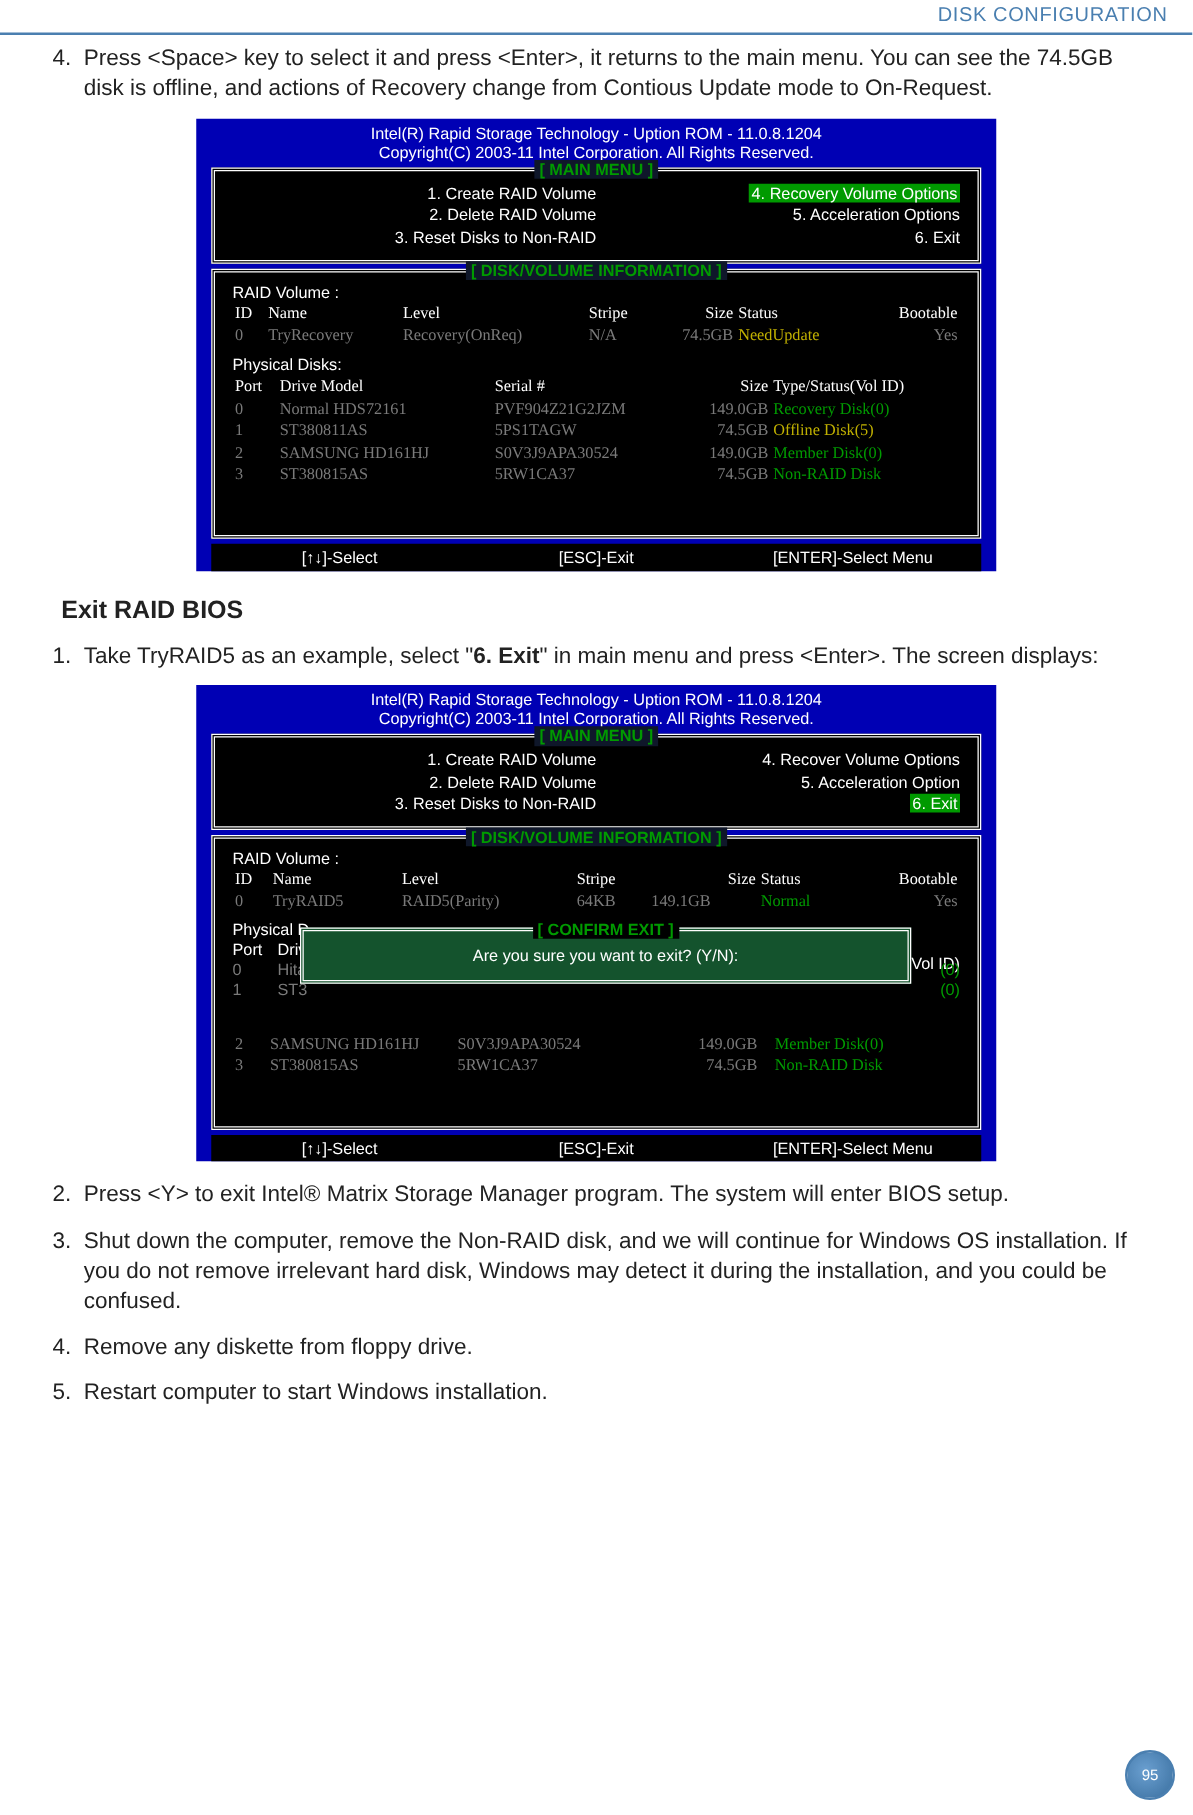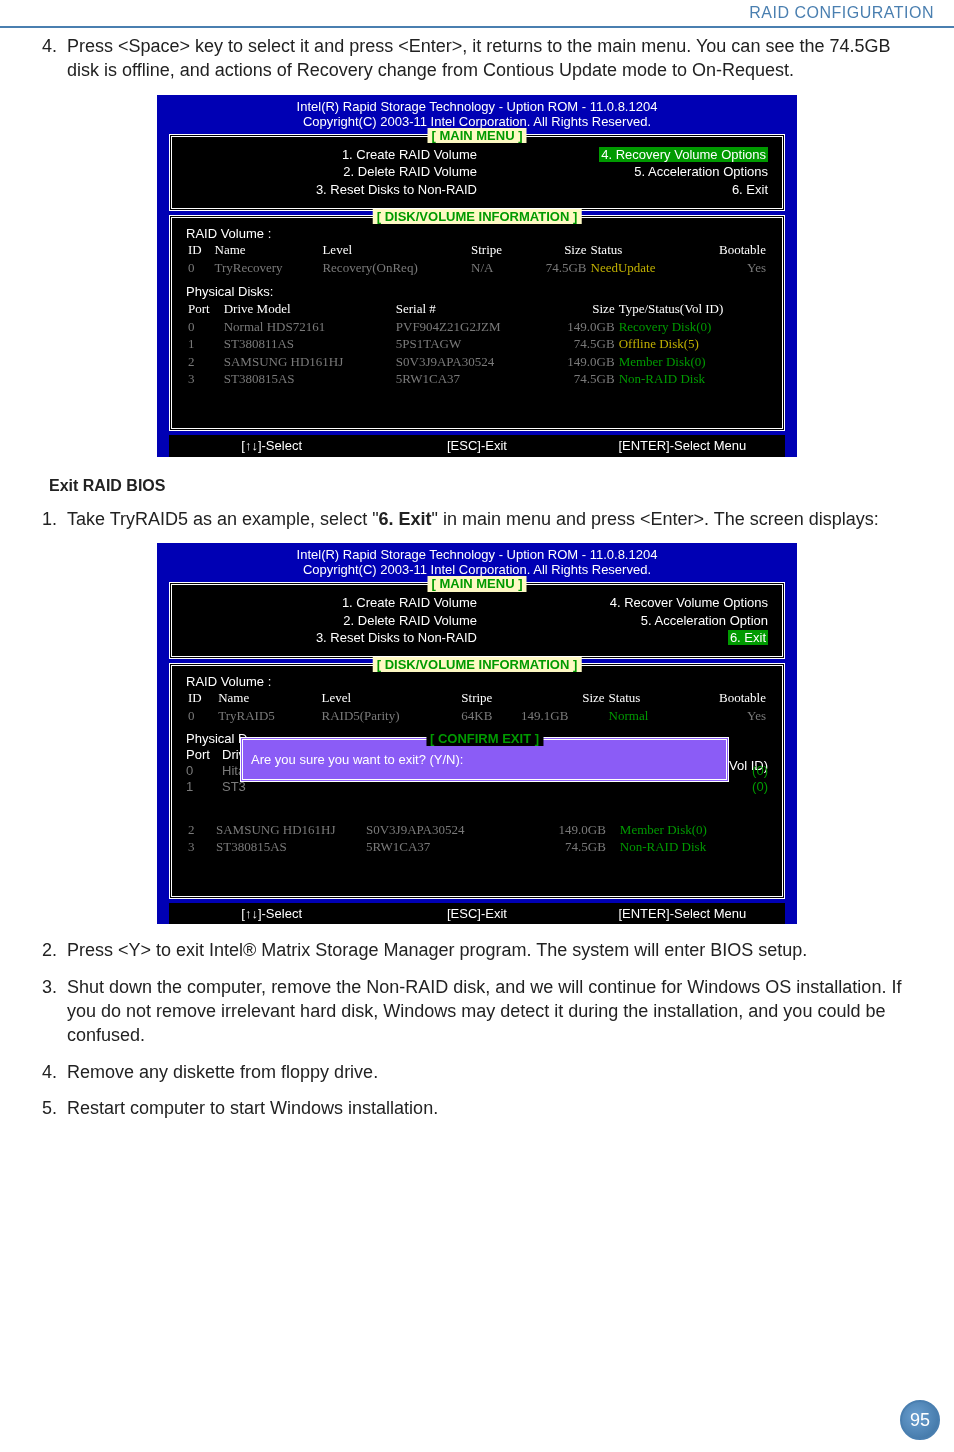--- a/index.html
+++ b/index.html
@@ -23,21 +23,21 @@
     display: flex;
     margin-bottom: 12px;
     color: #222;
     line-height: 1.35;
     font-size: 18px;
   }
   .list-num { width: 28px; flex-shrink: 0; text-align: right; padding-right: 6px; }
   .list-text { flex: 1; padding-left: 4px; }
   .section-title {
     font-weight: bold;
-    font-size: 16px;
+    font-size: 20px;
     color: #222;
     margin: 20px 0 12px 14px;
   }
   .bios-box {
     width: 640px;
     margin: 8px auto 14px auto;
     background: #0000b4;
     color: #ffffff;
     font-family: Arial, Helvetica, sans-serif;
     font-size: 13px;
@@ -49,21 +49,21 @@
     margin: 0 12px 4px 12px;
     background: #000000;
     position: relative;
     padding: 8px 14px;
   }
   .bios-section-title {
     position: absolute;
     top: -9px;
     left: 50%;
     transform: translateX(-50%);
-    background: #fef9c3;
+    background: #0f172a;
     padding: 0 4px;
     color: #009a00;
     font-weight: bold;
     white-space: nowrap;
   }
   .menu-cols { display: flex; text-align: right; }
   .menu-col { flex: 1; }
   .menu-col div { margin: 2px 0; }
   .highlight { background: #009a00; color: #ffffff; display: inline; padding: 0 2px; }
   .bios-table { width: 100%; border-collapse: collapse; font-family: Liberation Serif, serif; }
@@ -73,26 +73,27 @@
   .yellow { color: #c0b000; }
   .footer-bar {
     display: flex;
     background: #000000;
     margin: 0 12px 6px 12px;
     padding: 3px 0;
   }
   .footer-bar div { flex: 1; text-align: center; }
   .confirm-box {
     border: 3px double #ffffff;
-    background: #8b5cf6;
+    background: #14532d;
     position: absolute;
     left: 54px;
     right: 39px;
     top: 54px;
     padding: 12px 8px;
+    text-align: center;
   }
   .confirm-title {
     position: absolute;
     top: -9px;
     left: 50%;
     transform: translateX(-50%);
     background: #000000;
     padding: 0 4px;
     color: #009a00;
     font-weight: bold;
@@ -103,31 +104,31 @@
     position: fixed;
     bottom: 12px;
     right: 14px;
     width: 40px;
     height: 40px;
     border-radius: 50%;
     border: 2px solid #4a7fb0;
     display: flex;
     align-items: center;
     justify-content: center;
-    font-size: 18px;
+    font-size: 12px;
     color: #ffffff;
     background: radial-gradient(circle at 40% 40%, #6a9fd0, #3a6f9f);
   }
   .bold { font-weight: bold; }
 </style>
 </head>
 <body>
 
 <div class="page-header">
-  <span>RAID CONFIGURATION</span>
+  <span>DISK CONFIGURATION</span>
 </div>
 
 <div class="content">
 
   <div class="list-item">
     <div class="list-num">4.</div>
     <div class="list-text">Press &lt;Space&gt; key to select it and press &lt;Enter&gt;, it returns to the main menu. You can see the 74.5GB disk is offline, and actions of Recovery change from Contious Update mode to On-Request.</div>
   </div>
 
   <div class="bios-box">

